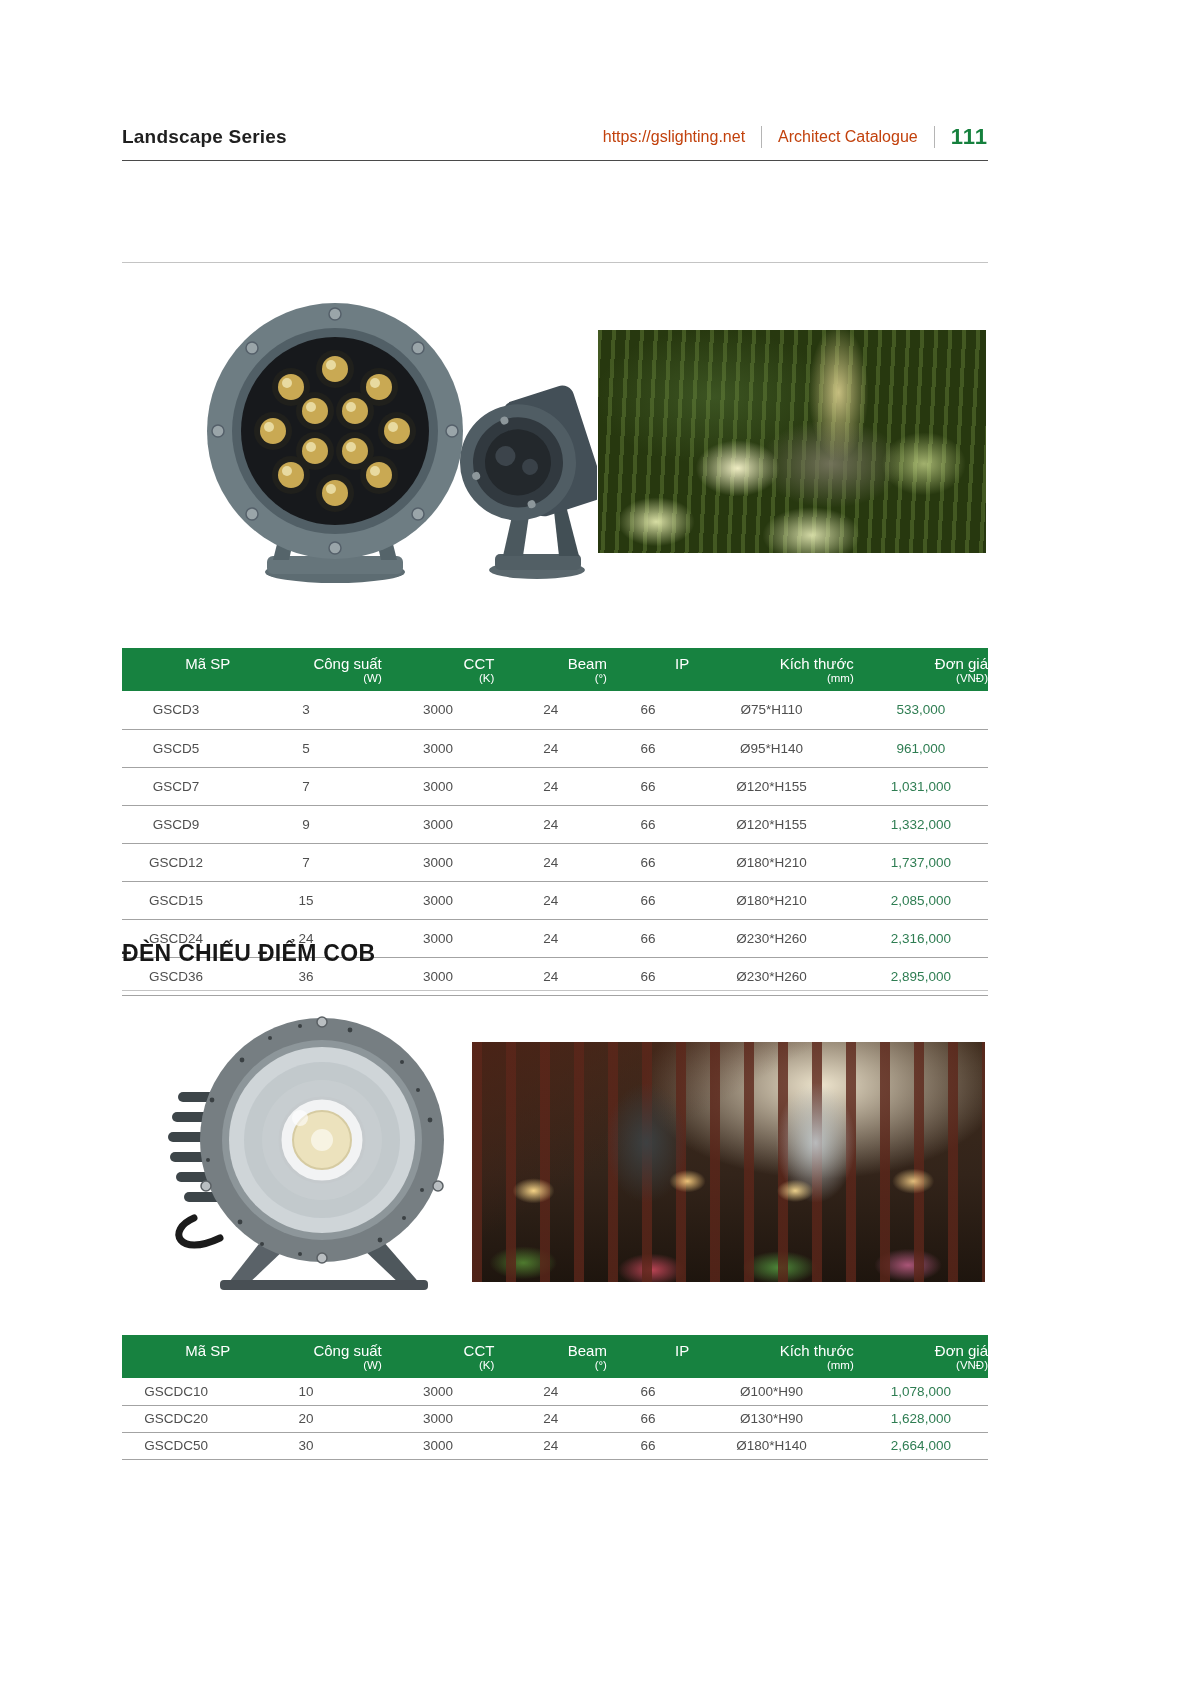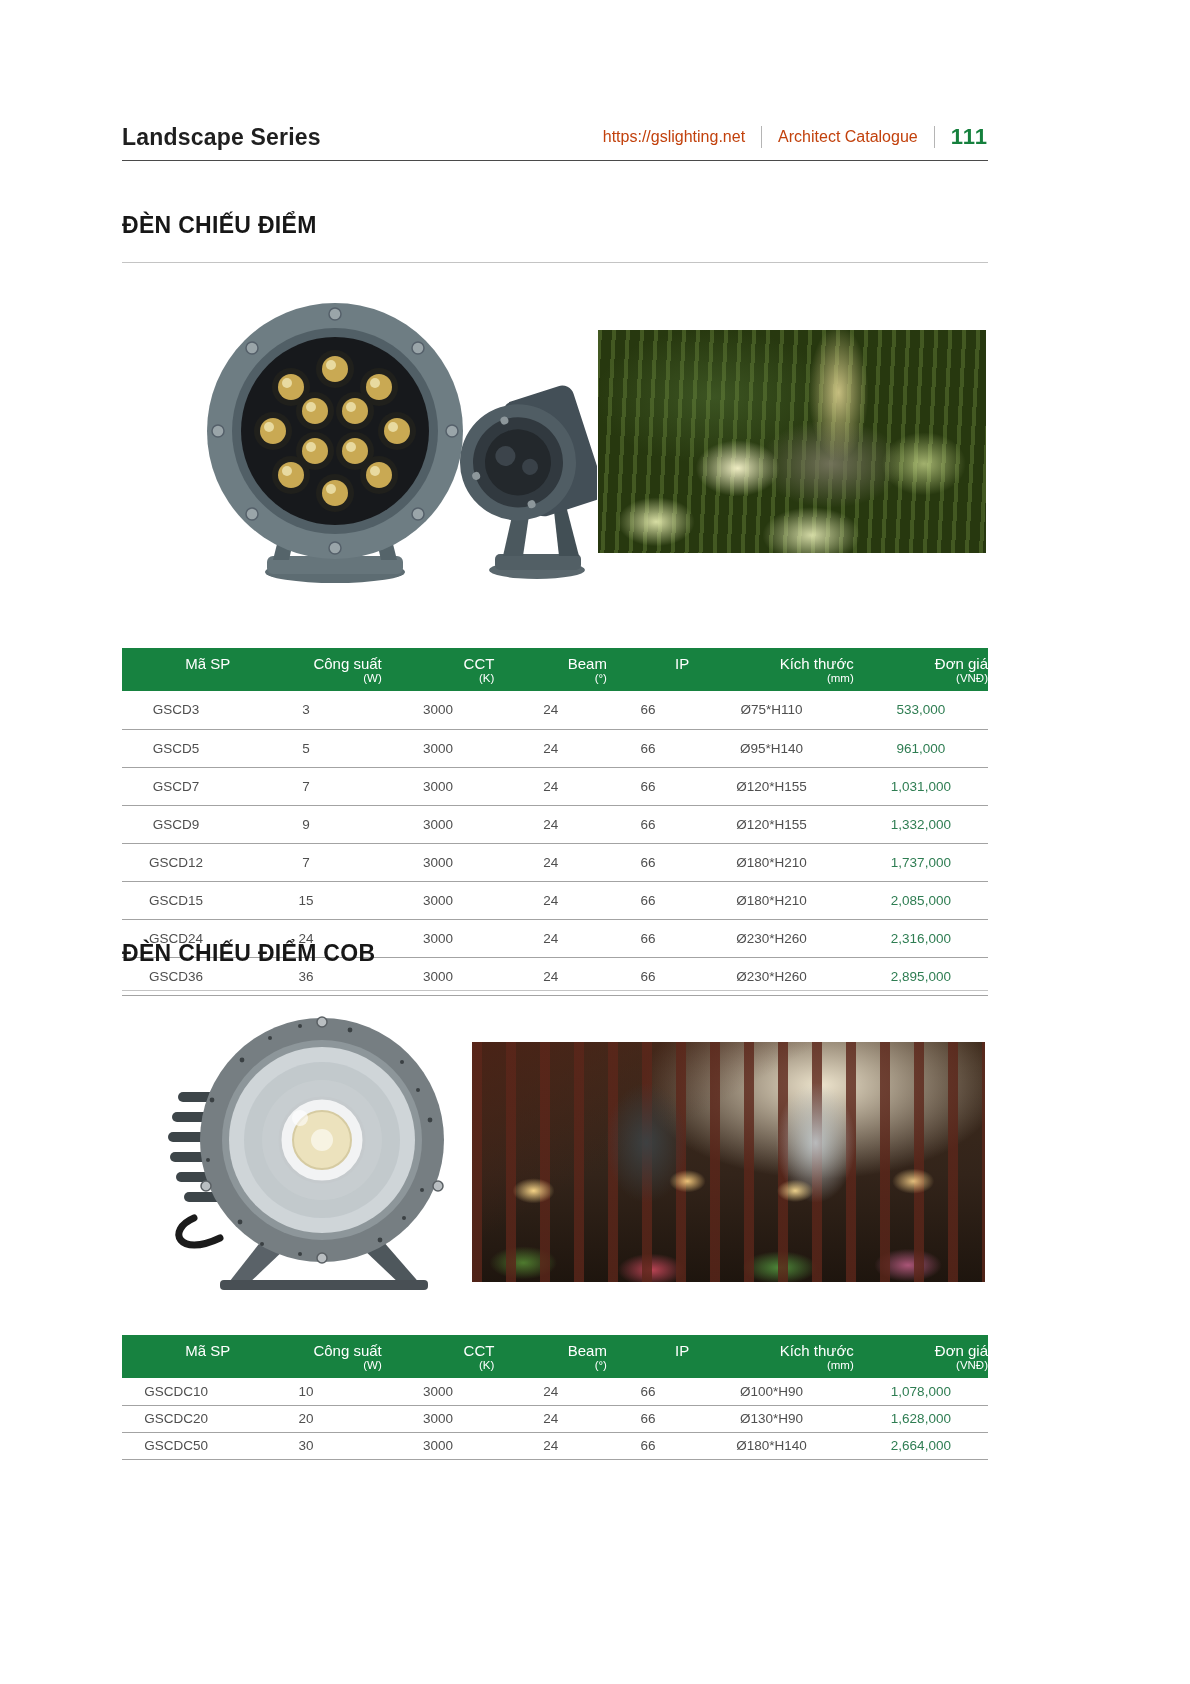--- a/index.html
+++ b/index.html
@@ -6,21 +6,21 @@
   .page{
     position:relative;width:1190px;height:1684px;background:#ffffff;
     font-family:"Liberation Sans", sans-serif;color:#4f4f4f;overflow:hidden;
     margin:0 auto;
   }
   
   .topbar{
     position:absolute;left:122px;width:866px;top:120px;height:34px;
     display:flex;justify-content:space-between;align-items:center;
   }
-  .series-title{font-size:23px;font-weight:bold;color:#1f1f1f;letter-spacing:.2px;}
+  .series-title{font-size:19px;font-weight:bold;color:#1f1f1f;letter-spacing:.2px;}
   .topbar-right{display:flex;align-items:center;gap:16px;}
   .topbar-right .muted{font-size:16px;color:#c2410c;}
   .vdiv{width:1px;height:22px;background:#b5b5b5;display:inline-block;}
   .page-num{font-size:22px;font-weight:bold;color:#15803d;letter-spacing:1px;}
   .top-rule{position:absolute;left:122px;width:866px;top:160px;height:1px;background:#4a4a4a;}
 
   
   .sec-title{
     position:absolute;left:122px;width:866px;
     font-size:23px;font-weight:bold;color:#171717;letter-spacing:.3px;
@@ -97,21 +97,20 @@
     <span class="topbar-right">
       <span class="muted">https://gslighting.net</span>
       <span class="vdiv"></span>
       <span class="muted">Architect Catalogue</span>
       <span class="vdiv"></span>
       <span class="page-num">111</span>
     </span>
   </div>
   <div class="top-rule"></div>
 
-  <div class="sec-title" style="top:212px">ĐÈN CHIẾU ĐIỂM</div>
   <div class="sec-rule" style="top:262px"></div>
 
   <div class="fig" style="left:165px;top:298px;width:432px;height:288px">
     <svg width="432" height="288" viewBox="0 0 432 288">
 
       <ellipse cx="170" cy="274" rx="70" ry="11" fill="#5d6c72"></ellipse>
       <rect x="102" y="258" width="136" height="18" rx="6" fill="#66757b"></rect>
       <path d="M118 222 L108 262 L124 262 L132 226 Z" fill="#55646a"></path>
       <path d="M222 222 L232 262 L216 262 L208 226 Z" fill="#55646a"></path>
       <circle cx="170" cy="133" r="128" fill="#6e7d83"></circle>

